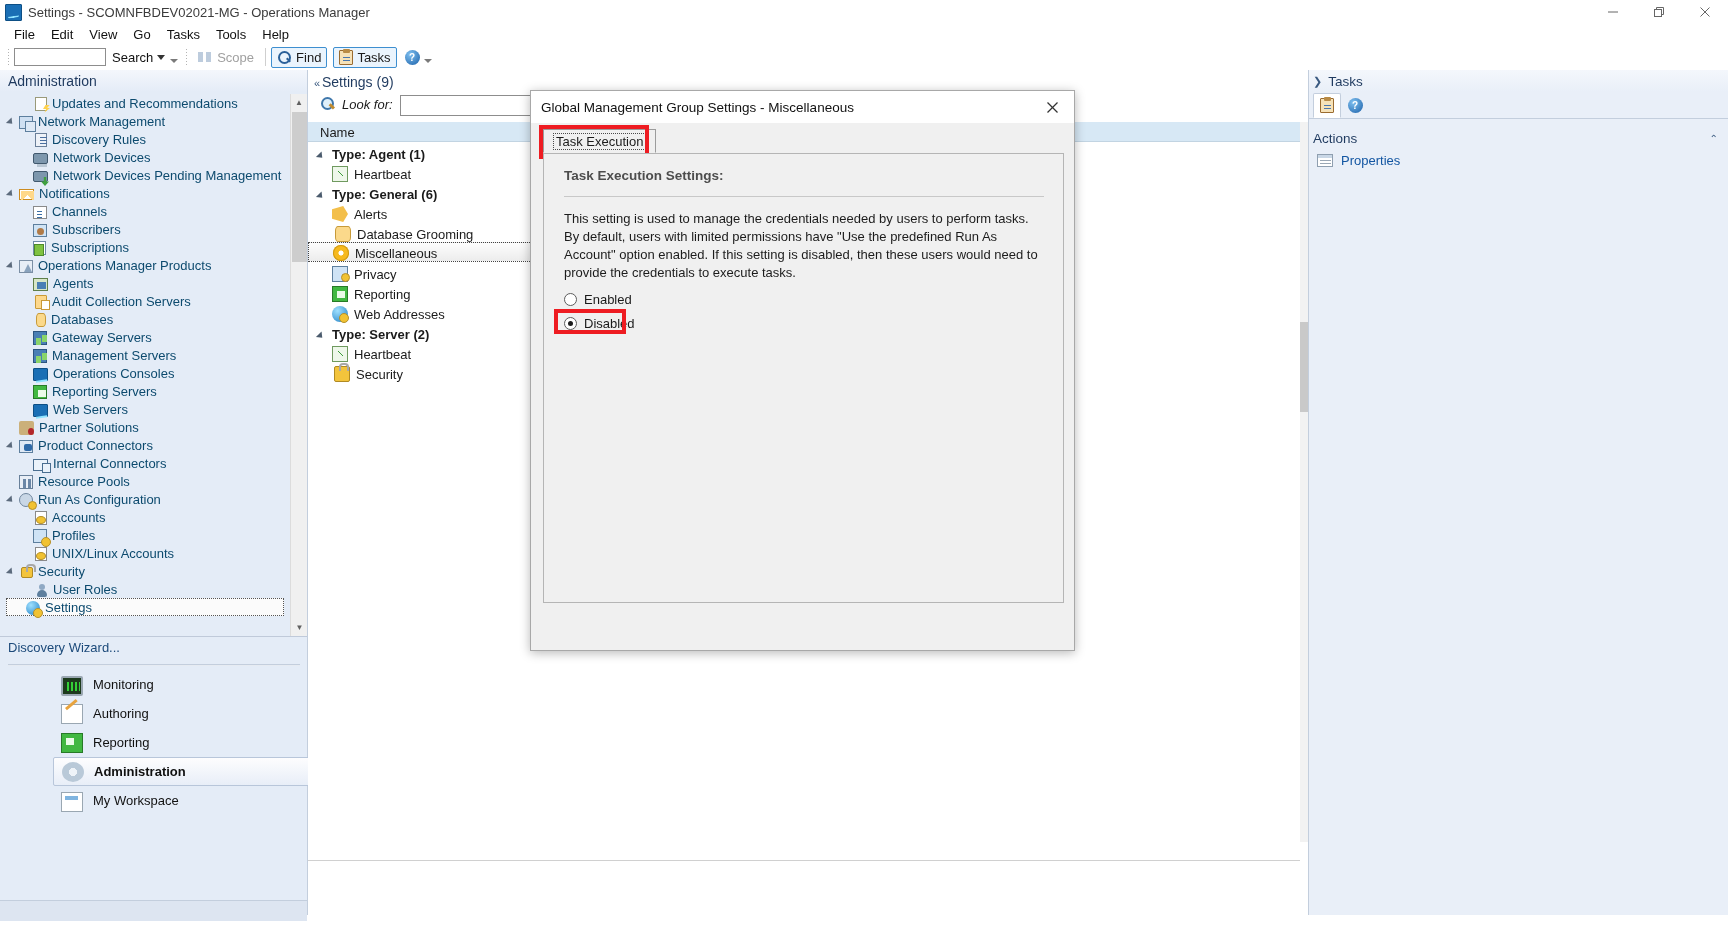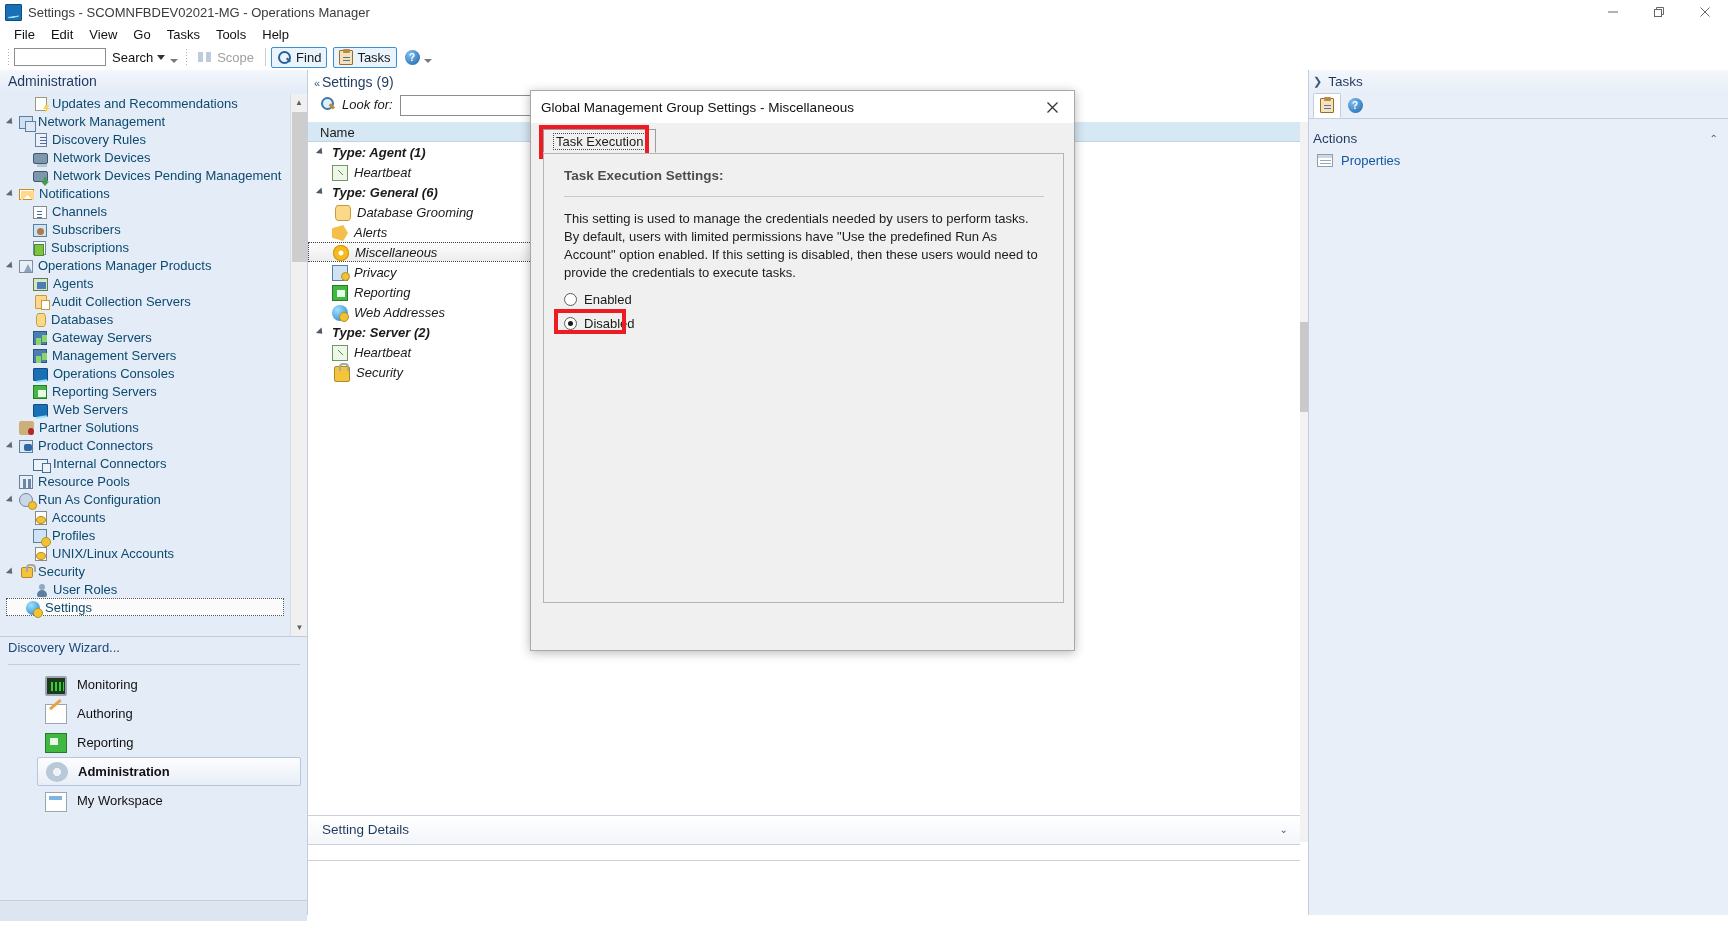--- a/index.html
+++ b/index.html
@@ -96,40 +96,40 @@
   
   .lp-scroll { position:absolute; right:0; top:24px; width:17px; height:542px; background:#f0f0f0; border-left:1px solid #dcdcdc;}
   .lp-scroll .arrowup,.lp-scroll .arrowdn{height:17px;display:flex;align-items:center;justify-content:center;color:#606060;font-size:8px;}
   .lp-scroll .thumb{position:absolute;left:1px;top:18px;width:15px;height:150px;background:#cdcdcd;}
 
   .lp-divider { position:absolute; left:0; top:566px; width:307px; height:1px; background:#c0cada; }
   .lp-wizard { position:absolute; left:8px; top:570px; font-size:13px; color:#1c4a7a; }
   .lp-sep2 { position:absolute; left:8px; top:594px; width:292px; height:2px;
              background:linear-gradient(#ffffff,#cdd7e5); border-top:1px solid #c3cedd;}
 
-  .navbtns { position:absolute; left:0; top:600px; width:307px;padding-left:31px; }
+  .navbtns { position:absolute; left:16px; top:600px; width:307px;padding-left:31px; }
   .navbtn { display:flex; align-items:center; height:29px; padding-left:14px; font-size:13px; color:#111; }
   .navbtn.active { background:linear-gradient(#fdfdfe,#e8eef8); border:1px solid #b8c6da; margin:0 6px; padding-left:8px; border-radius:2px; }
   .navbtn .nicon { width:22px;height:20px;margin-right:10px;flex:0 0 auto;position:relative;}
   .navcollapse { position:absolute; right:6px; top:842px; color:#444; font-size:9px;}
 
   
   .midpane { position:absolute; left:308px; top:70px; width:1000px; height:845px; background:#fff; }
   .mid-collapse { position:absolute; left:2px; top:4px; width:14px; height:18px; color:#3a5a80; font-size:11px; display:flex;align-items:center;justify-content:center;}
   .mid-title { position:absolute; left:14px; top:4px; font-size:14px; color:#1f3a5f; }
   .lookfor { position:absolute; left:12px; top:26px; display:flex; align-items:center; gap:6px; }
   .lookfor .mag { width:16px;height:16px;position:relative;}
   .lookfor .mag:before{content:"";position:absolute;left:1px;top:1px;width:9px;height:9px;border:2px solid #3f77ab;border-radius:50%;background:#dff0fb;}
   .lookfor .mag:after{content:"";position:absolute;left:9px;top:9px;width:6px;height:2.5px;background:#c08a2e;transform:rotate(45deg);}
   .lookfor .lf-label { font-size:13px;font-style:italic;}
   .lf-input { position:absolute; left:92px; top:25px; width:245px; height:21px; border:1px solid #8d8d8d; background:#fff;}
   .colhdr { position:absolute; left:0; top:52px; width:992px; height:20px; background:#d7e8f5; border-bottom:1px solid #c2d4e2; }
   .colhdr span { position:absolute; left:12px; top:3px; font-size:13px; }
   .listarea { position:absolute; left:0; top:72px; width:992px; height:700px; background:#fff; overflow:hidden;}
-  .lrow { display:flex; align-items:center; height:20px; font-size:13px; white-space:nowrap;font-style:italic; }
+  .lrow { display:flex; align-items:flex-end; height:20px; font-size:13px; white-space:nowrap; }
   .lrow .lexp { width:12px;height:12px;margin-left:8px;margin-right:4px;position:relative;flex:0 0 auto;}
   .lrow .lexp:before{content:"";position:absolute;left:2px;top:2px;border-left:5px solid #4b5b6d;border-top:4px solid transparent;border-bottom:4px solid transparent;transform:rotate(45deg);}
   .lrow .lpad { width:24px; flex:0 0 auto; }
   .lrow .licon { width:16px;height:16px;margin-right:6px;flex:0 0 auto;position:relative;}
   .lrow.selected { background:linear-gradient(#fdfdfd,#ececec); border:1px dotted #444; width:478px; }
   .mid-scroll { position:absolute; left:992px; top:52px; width:8px; height:720px; background:#f2f2f2; }
   .mid-scroll .mthumb { position:absolute; left:0; top:200px; width:8px; height:90px; background:#c9c9c9; }
   .mid-bottom { position:absolute; left:0; top:790px; width:992px; height:1px; background:#d0d0d0; }
 
   .details-bar { position:absolute; left:308px; top:815px; width:992px; height:30px; background:linear-gradient(#ffffff,#f3f6fa); border-top:1px solid #c9d3e0; border-bottom:1px solid #c9d3e0;}
@@ -576,28 +576,28 @@
           <span class="lpad"></span>
           <span class="licon i-heart"></span>
           <span>Heartbeat</span>
         </div>
         <div class="lrow">
           <span class="lexp"></span>
           <span class="bold">Type: General (6)</span>
         </div>
         <div class="lrow">
           <span class="lpad"></span>
+          <span class="licon i-alert"></span>
+          <span>Alerts</span>
+        </div>
+        <div class="lrow">
+          <span class="lpad"></span>
           <span class="licon i-db"></span>
           <span>Database Grooming</span>
         </div>
-        <div class="lrow">
-          <span class="lpad"></span>
-          <span class="licon i-alert"></span>
-          <span>Alerts</span>
-        </div>
         <div class="lrow selected">
           <span class="lpad"></span>
           <span class="licon i-gear"></span>
           <span>Miscellaneous</span>
         </div>
         <div class="lrow">
           <span class="lpad"></span>
           <span class="licon i-priv"></span>
           <span>Privacy</span>
         </div>
@@ -626,24 +626,20 @@
           <span>Security</span>
         </div>
       </div>
 
     <div class="mid-scroll">
       <div class="mthumb"></div>
     </div>
     <div class="mid-bottom"></div>
   </div>
 
-  <div class="details-bar">
-    <span class="dtitle">Setting Details</span>
-    <span class="dchev">⌄</span>
-  </div>
 
   <div class="rightpane">
     <div class="rp-tasks">
       <span class="chev">❯</span>
       <span class="lbl">Tasks</span>
     </div>
     <div class="rp-tabs">
       <div class="rp-tab act">
         <span class="ico-tasks"></span>
       </div>

